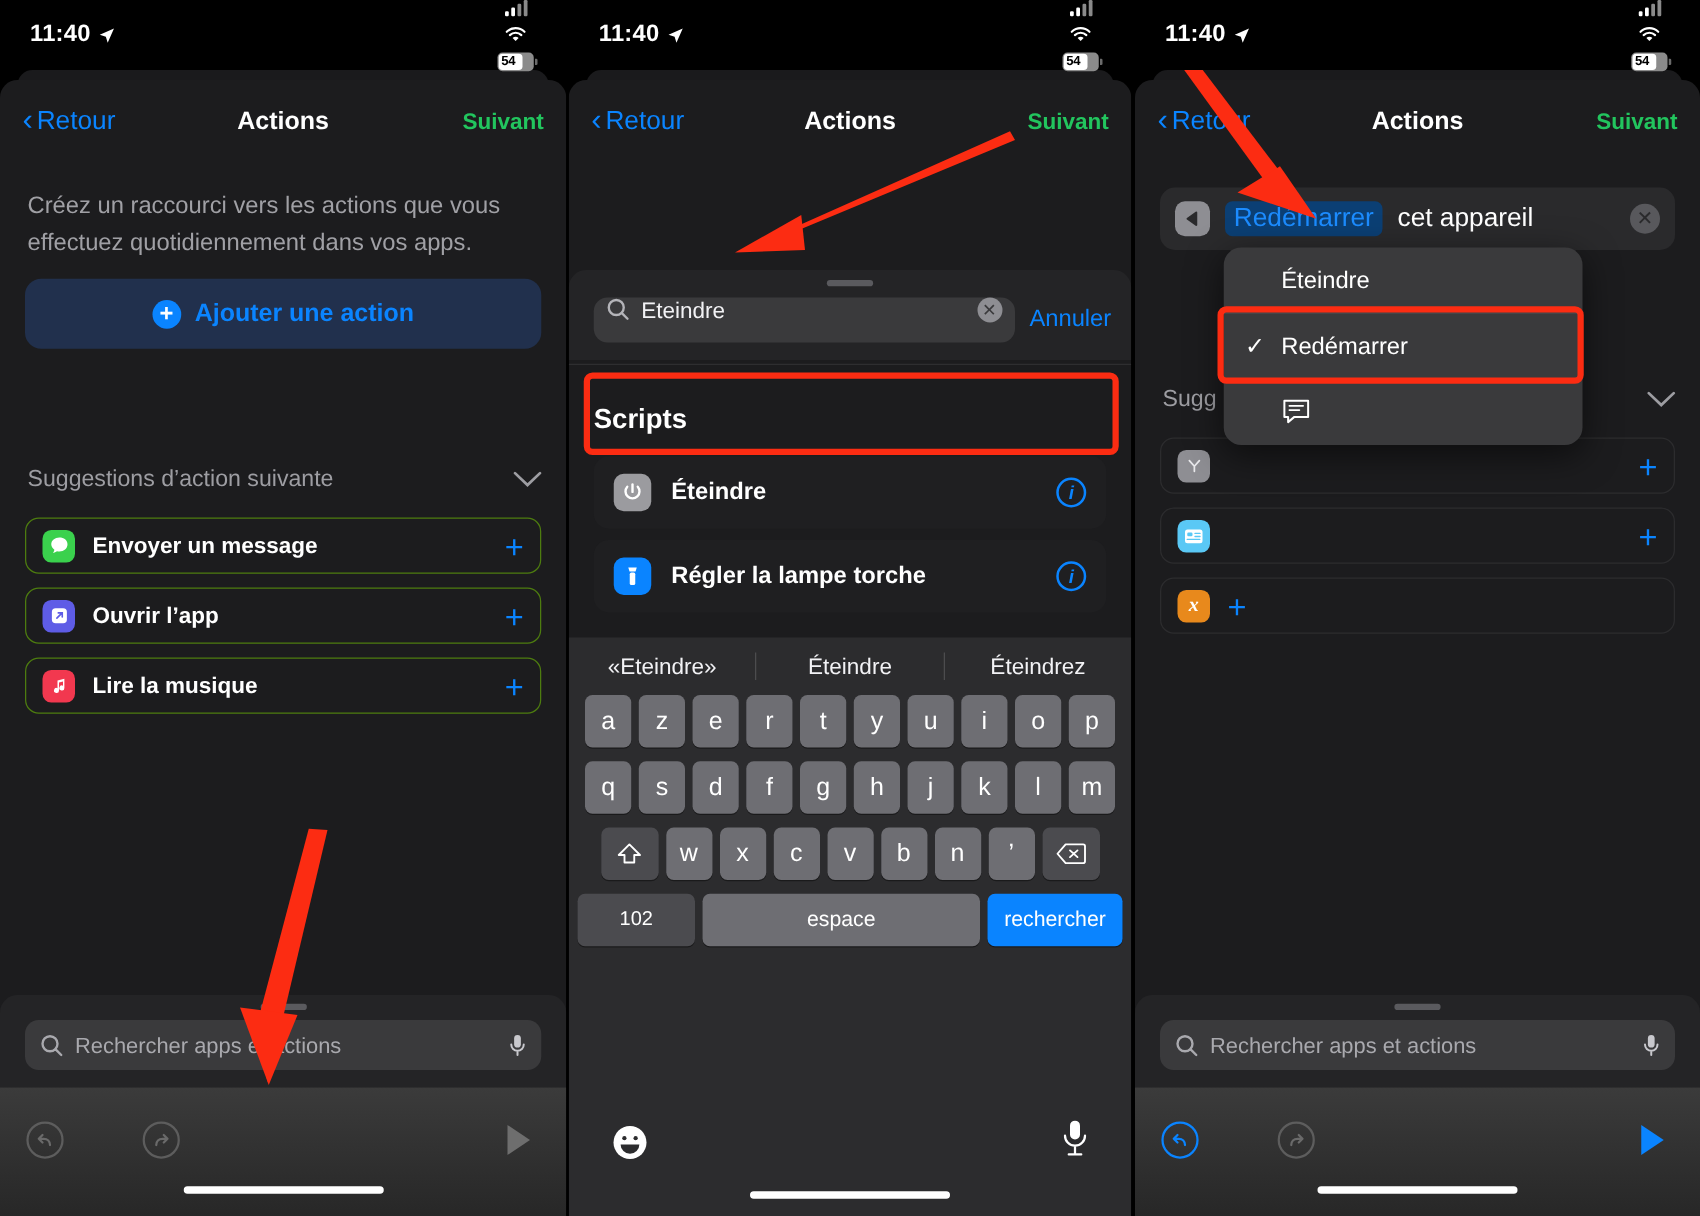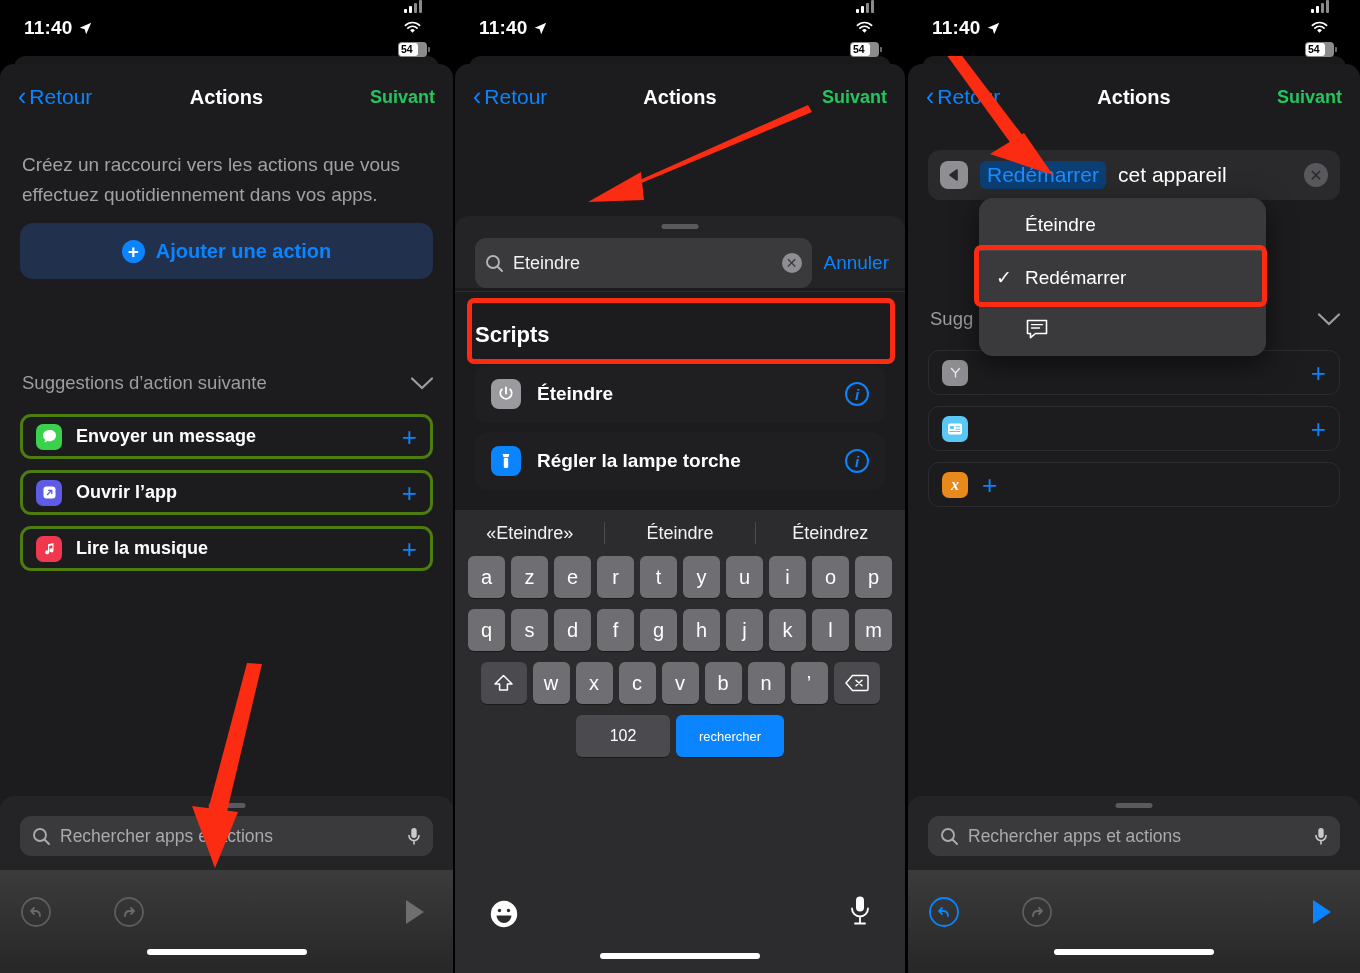--- a/index.html
+++ b/index.html
@@ -95,21 +95,21 @@
   .sugg-head{
     position:absolute; left:22px; right:20px; top:304px; height:30px;
     display:flex; align-items:center; justify-content:space-between;
   }
   .sugg-head .txt{ font-size:18.5px; color:#9d9da2; }
   .sugg-head .chev{ color:#9d9da2; font-size:16px; }
 
   .sugg-list{ position:absolute; left:20px; right:20px; top:350px; }
   .sugg-row{
     height:45px; margin-bottom:11px;
-    border:3px solid #4d7c0f; border-radius:11px;
+    border:1px solid #4d7c0f; border-radius:11px;
     display:flex; align-items:center; padding:0 13px; gap:14px;
     background:transparent;
   }
   .sugg-row .name{ flex:1; font-size:18px; font-weight:700; color:#fff; }
   .sugg-row .plusicon{ color:#0a84ff; font-size:26px; line-height:1; font-weight:300; }
 
   .appicon{ width:26px; height:26px; border-radius:7px; display:flex;
             align-items:center; justify-content:center; flex:none; }
   .ic-msg{ background:#3ad14d; }
   .ic-app{ background:#5e5ce6; }
@@ -148,22 +148,22 @@
   .searchdock{
     position:absolute; left:0; right:0; top:152px; height:72px;
     background:#242426; border-radius:14px 14px 0 0;
   }
   .searchdock .grabber{
     position:absolute; left:50%; transform:translateX(-50%); top:8px;
     width:37px; height:5px; border-radius:3px; background:#5a5a5e;
   }
   .srow{ position:absolute; left:20px; right:16px; top:22px; display:flex; align-items:center; gap:12px; }
   .sfield{
-    flex:1; height:50px; background:#3a3a3c; border-radius:11px;
-    display:flex; align-items:center; padding:0 10px; gap:9px;
+    flex:1; height:36px; background:#3a3a3c; border-radius:11px;
+    display:flex; align-items:flex-start; padding:0 10px; gap:9px;
   }
   .sfield .val{ flex:1; font-size:18px; color:#f2f2f5; }
   .clearbtn{
     width:20px; height:20px; border-radius:50%; background:#8e8e93;
     display:flex; align-items:center; justify-content:center;
     color:#3a3a3c; font-size:14px; line-height:1; font-weight:700; flex:none;
   }
   .cancel{ color:#0a84ff; font-size:19px; flex:none; }
 
   .divline{ position:absolute; left:0; right:0; top:227px; height:1px; background:#2e2e30; }
@@ -198,21 +198,21 @@
   .krow{ display:flex; justify-content:center; gap:6px; margin-bottom:11px; padding:0 3px; }
   .key{
     width:37px; height:42px; background:#6e6e73; border-radius:6px;
     display:flex; align-items:center; justify-content:center;
     font-size:20px; color:#fff; box-shadow:0 1px 0 rgba(0,0,0,.4);
   }
   .key.dark{ background:#4b4b4f; }
   .key.wide{ width:46px; }
   .key.num{ width:94px; font-size:16px; }
   .key.space{ width:222px; font-size:17px; }
-  .key.go{ width:108px; background:#0a84ff; font-size:13px; }
+  .key.go{ width:108px; background:#0a84ff; font-size:17px; }
   .kbd-bottom{
     position:absolute; left:0; right:0; bottom:0; height:88px;
   }
   .emoji{ position:absolute; left:34px; top:14px; }
   .kmic{ position:absolute; right:34px; top:10px; }
 
   
   .actioncard{
     position:absolute; left:20px; right:20px; top:86px; height:50px;
     background:#2a2a2c; border-radius:12px;
@@ -560,20 +560,21 @@
         <span class="key wide dark">
           <svg width="24" height="18" viewBox="0 0 24 18">
                 <path d="M7.5 1.5h14a1.5 1.5 0 0 1 1.5 1.5v12a1.5 1.5 0 0 1-1.5 1.5h-14L1 9z" stroke="#fff" stroke-width="1.5" fill="none" stroke-linejoin="round"></path>
                 <path d="M11 6.3l6 5.4M17 6.3l-6 5.4" stroke="#fff" stroke-width="1.5" stroke-linecap="round"></path>
               </svg>
         </span>
       </div>
 
       <div class="krow">
         <span class="key num dark">102</span>
+        <span class="key space">espace</span>
         <span class="key go">rechercher</span>
       </div>
 
       <div class="kbd-bottom">
         <span class="emoji">
           <svg width="30" height="30" viewBox="0 0 30 30">
                 <circle cx="15" cy="15" r="13.2" fill="#fff"></circle>
                 <circle cx="10.5" cy="11.5" r="1.7" fill="#2c2c2e"></circle>
                 <circle cx="19.5" cy="11.5" r="1.7" fill="#2c2c2e"></circle>
                 <path d="M7.5 16.5h15a7.5 7.5 0 0 1-15 0z" fill="#2c2c2e"></path>

